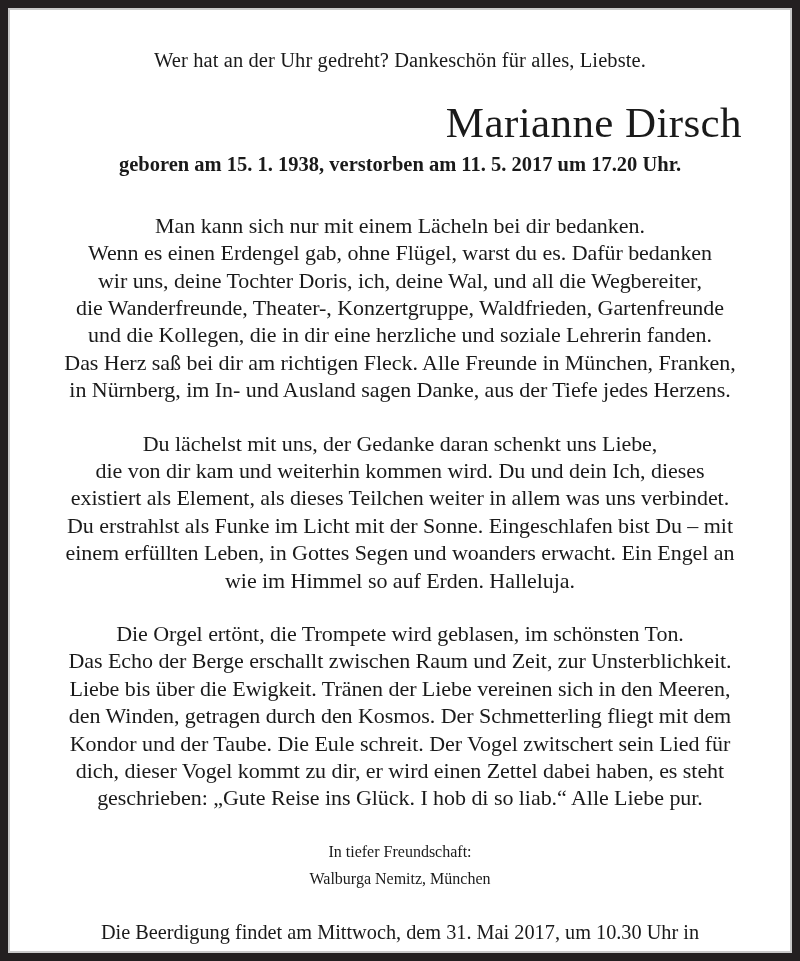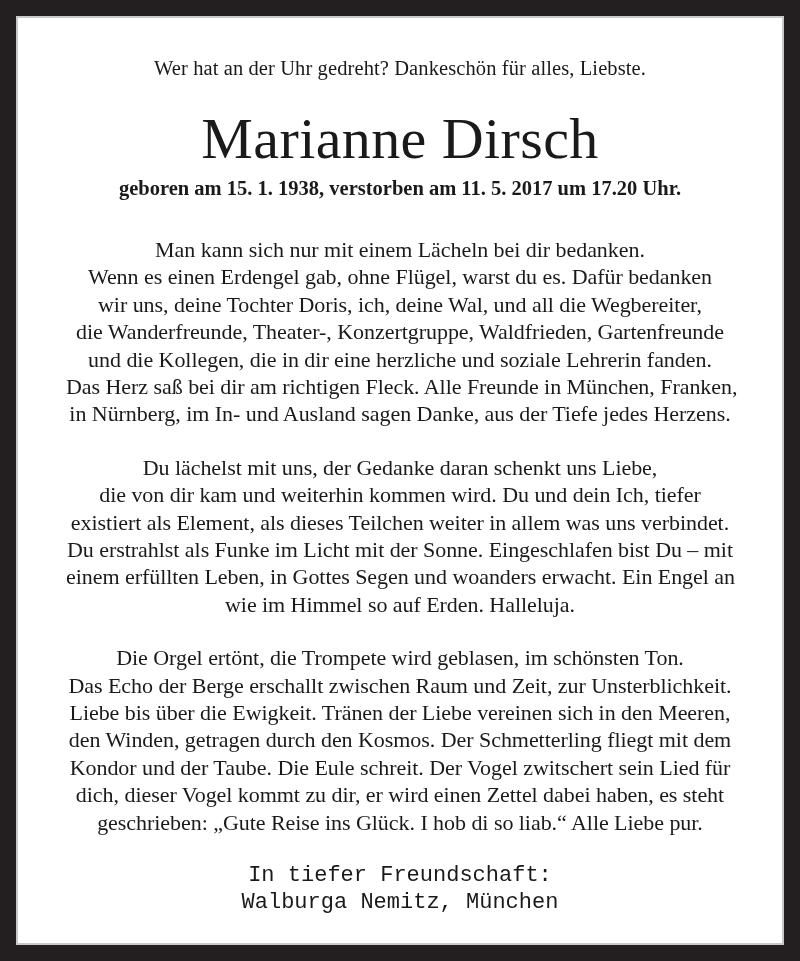--- a/index.html
+++ b/index.html
@@ -11,21 +11,21 @@
   body {
     font-family: "Liberation Serif", "DejaVu Serif", serif;
     color: #1a1a1a;
   }
 
   .obituary-notice {
     width: 800px;
     height: 961px;
     box-sizing: border-box;
     background: #231f20;
-    padding: 16px;
+    padding: 8px;
     position: relative;
     overflow: hidden;
   }
 
   .notice-inner {
     width: 100%;
     height: 100%;
     box-sizing: border-box;
     background: #ffffff;
     border: 2px solid #c9c9c9;
@@ -35,25 +35,26 @@
   }
 
   .tagline {
     font-size: 20.5px;
     line-height: 1.25;
     letter-spacing: 0.1px;
     margin: 0 0 26px 0;
   }
 
   .deceased-name {
-    font-size: 58px;
+    font-size: 43px;
     font-weight: normal;
     line-height: 1.08;
     letter-spacing: 0.4px;
     margin: 0 0 6px 0;
+    text-align: right;
   }
 
   .life-dates {
     font-size: 20.5px;
     line-height: 1.25;
     margin: 0 0 34px 0;
     font-weight: bold;
   }
 
   .body-paragraph {
@@ -61,24 +62,23 @@
     line-height: 27.4px;
     margin: 0 0 26px 0;
     letter-spacing: -0.05px;
   }
 
   .body-paragraph:last-of-type {
     margin-bottom: 0;
   }
 
   .closing-block {
-    font-size: 22px;
+    font-size: 16px;
     line-height: 27.4px;
     margin: 0 0 26px 0;
-    font-family: Liberation Mono, monospace;
   }
 
   .funeral-details {
     font-size: 20.3px;
     line-height: 27.4px;
     margin: 0;
   }
 
   .para-line {
     display: block;
@@ -102,21 +102,21 @@
       <span class="para-line">Wenn es einen Erdengel gab, ohne Flügel, warst du es. Dafür bedanken</span>
       <span class="para-line">wir uns, deine Tochter Doris, ich, deine Wal, und all die Wegbereiter,</span>
       <span class="para-line">die Wanderfreunde, Theater-, Konzertgruppe, Waldfrieden, Gartenfreunde</span>
       <span class="para-line">und die Kollegen, die in dir eine herzliche und soziale Lehrerin fanden.</span>
       <span class="para-line">Das Herz saß bei dir am richtigen Fleck. Alle Freunde in München, Franken,</span>
       <span class="para-line">in Nürnberg, im In- und Ausland sagen Danke, aus der Tiefe jedes Herzens.</span>
     </p>
 
     <p class="body-paragraph">
       <span class="para-line">Du lächelst mit uns, der Gedanke daran schenkt uns Liebe,</span>
-      <span class="para-line">die von dir kam und weiterhin kommen wird. Du und dein Ich, tiefer</span>
+      <span class="para-line">die von dir kam und weiterhin kommen wird. Du und dein Ich, dieses</span>
       <span class="para-line">existiert als Element, als dieses Teilchen weiter in allem was uns verbindet.</span>
       <span class="para-line">Du erstrahlst als Funke im Licht mit der Sonne. Eingeschlafen bist Du – mit</span>
       <span class="para-line">einem erfüllten Leben, in Gottes Segen und woanders erwacht. Ein Engel an</span>
       <span class="para-line">wie im Himmel so auf Erden. Halleluja.</span>
     </p>
 
     <p class="body-paragraph">
       <span class="para-line">Die Orgel ertönt, die Trompete wird geblasen, im schönsten Ton.</span>
       <span class="para-line">Das Echo der Berge erschallt zwischen Raum und Zeit, zur Unsterblichkeit.</span>
       <span class="para-line">Liebe bis über die Ewigkeit. Tränen der Liebe vereinen sich in den Meeren,</span>

